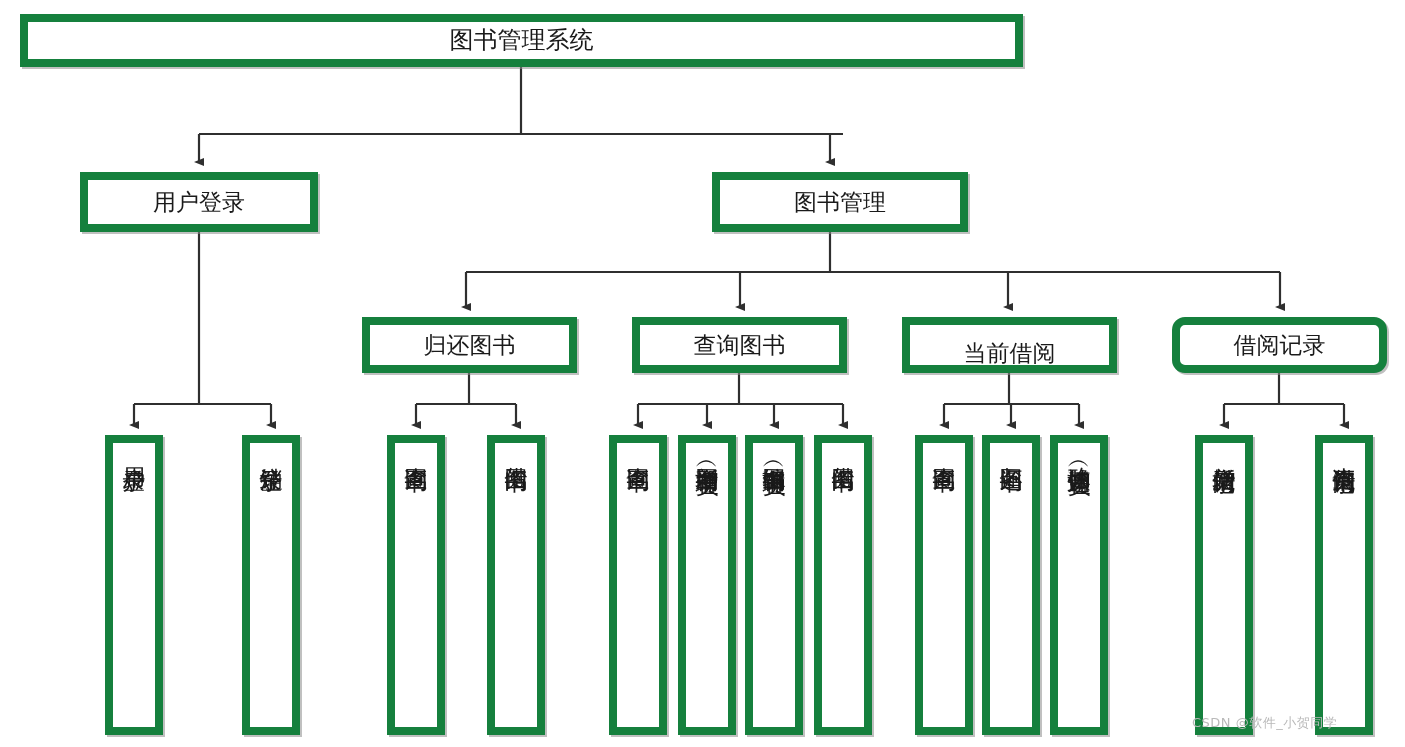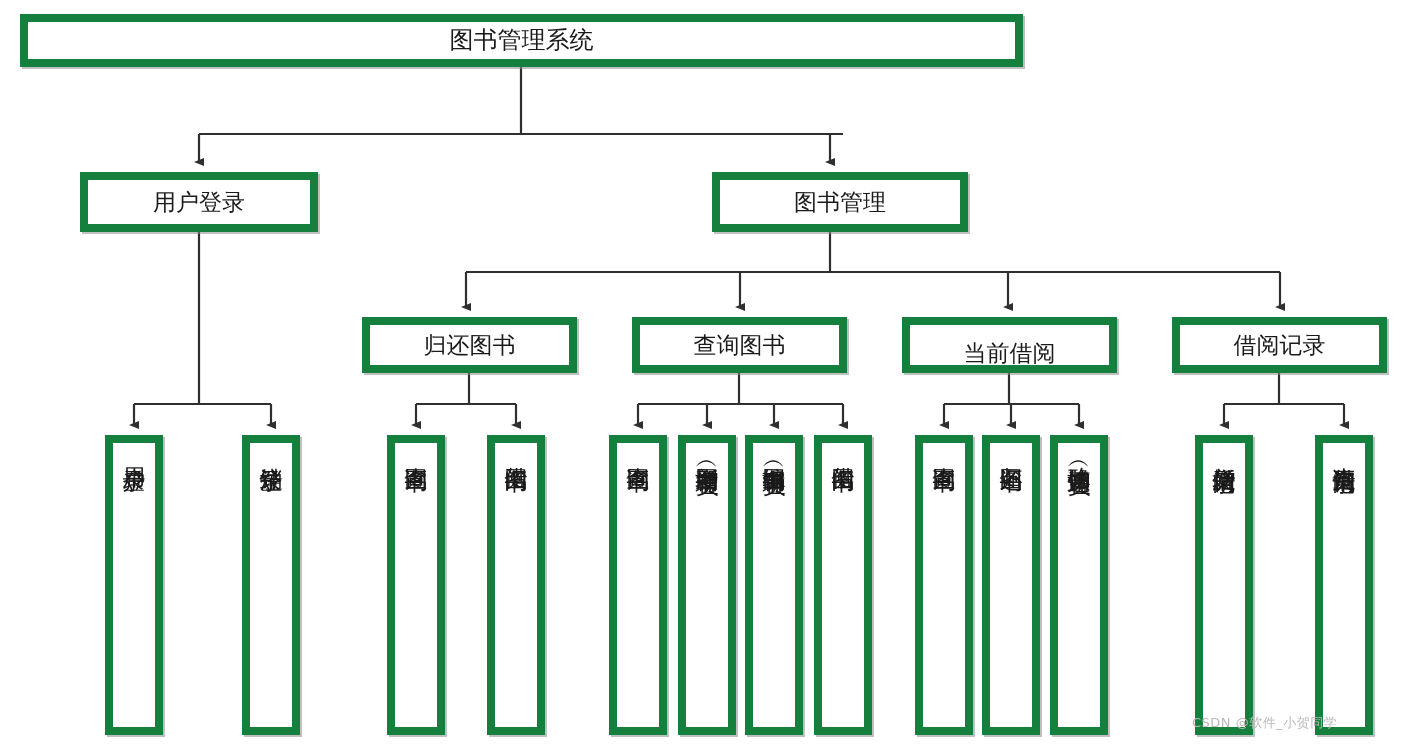--- a/index.html
+++ b/index.html
@@ -138,21 +138,21 @@
 
   <div class="node h" style="left:362px; top:317px; width:215px; height:56px;">
     <span class="lbl">归还图书</span>
   </div>
   <div class="node h" style="left:632px; top:317px; width:215px; height:56px;">
     <span class="lbl">查询图书</span>
   </div>
   <div class="node h" style="left:902px; top:317px; width:215px; height:56px;align-items:flex-end;">
     <span class="lbl">当前借阅</span>
   </div>
-  <div class="node h" style="left:1172px; top:317px; width:215px; height:56px;">
+  <div class="node h" style="left:1172px; top:317px; width:215px; height:56px;border-radius:13px;">
     <span class="lbl">借阅记录</span>
   </div>
 
   <div class="node v" style="left:105px; top:435px; width:58px; height:300px;">
     <span class="lbl">用户登录</span>
   </div>
   <div class="node v" style="left:242px; top:435px; width:58px; height:300px;">
     <span class="lbl">注销登录</span>
   </div>
 

